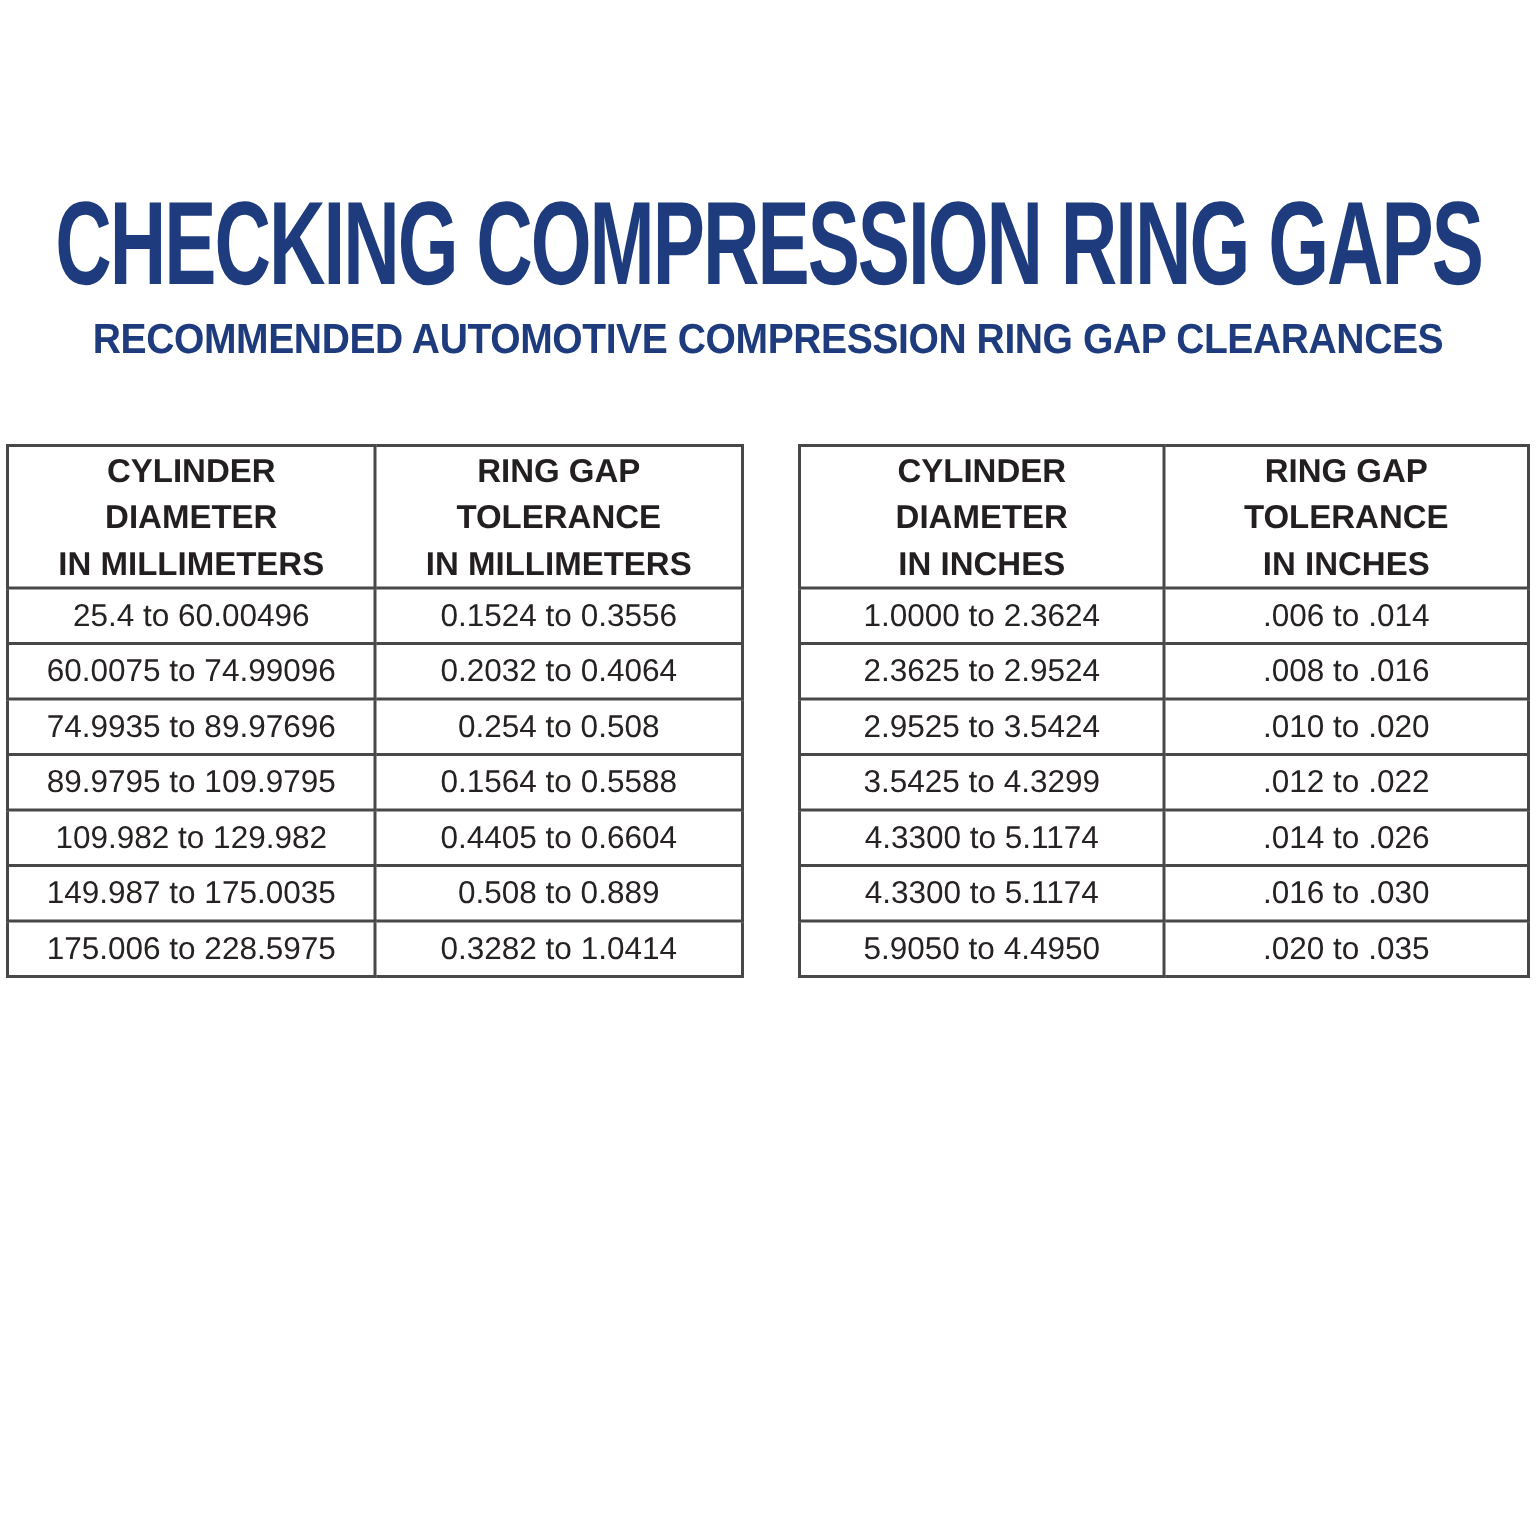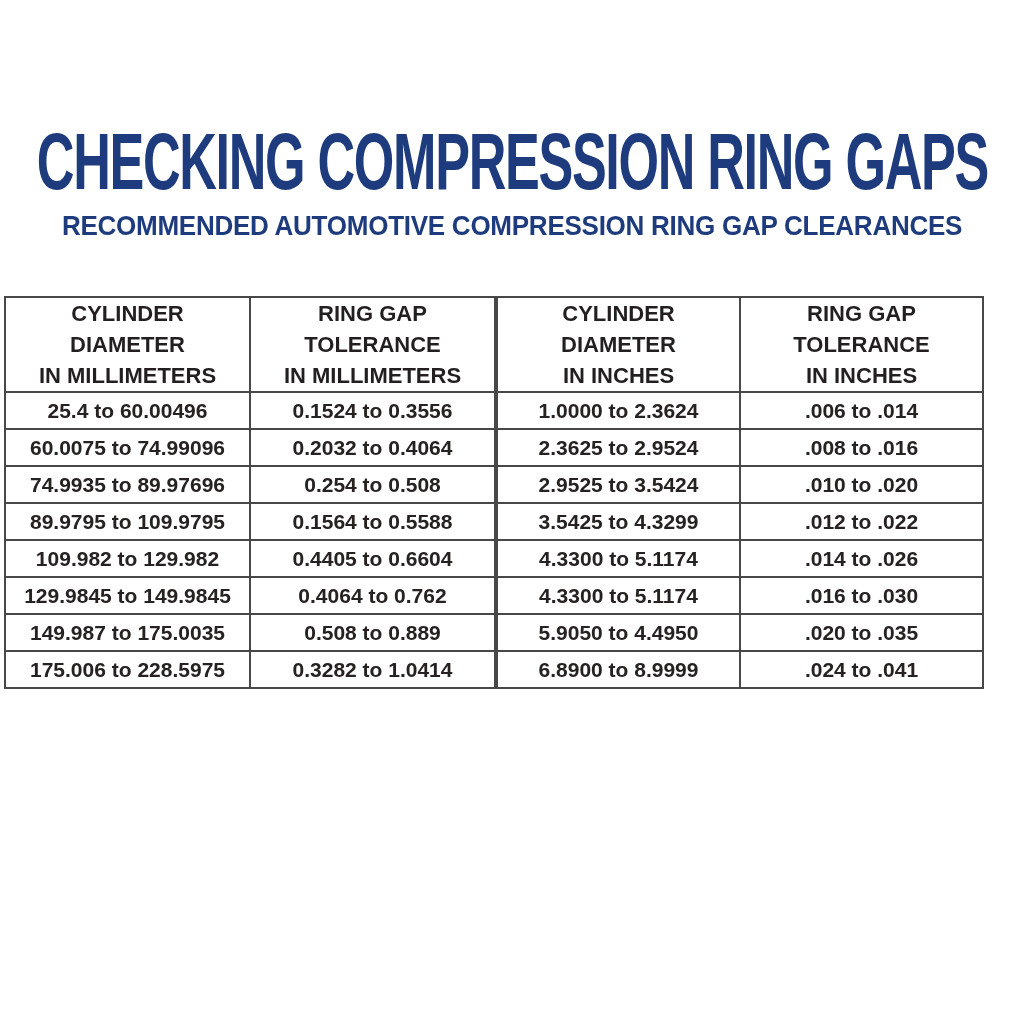--- a/index.html
+++ b/index.html
@@ -45,21 +45,21 @@
     letter-spacing: -0.3px;
     white-space: nowrap;
     line-height: 36px;
     transform: scaleX(0.93);
     transform-origin: 50% 50%;
   }
   .tables-row {
     margin-top: 52px;
     padding: 0 4px;
     display: flex;
-    justify-content: flex-start;
+    justify-content: space-between;
   }
   table.spec-table {
     border-collapse: collapse;
     table-layout: fixed;
     background: #ffffff;
   }
   table.spec-table.mm   { width: 492px; }
   table.spec-table.inch { width: 488px; }
   .spec-table th, .spec-table td {
     border: 2px solid #484848;
@@ -73,21 +73,21 @@
     height: 92px;
     font-size: 22px;
     font-weight: bold;
     color: #231f20;
     line-height: 31px;
   }
   .spec-table th span { display: block; }
   .spec-table td {
     height: 35px;
     font-size: 21px;
-    font-weight: bold;
+    font-weight: normal;
     color: #262221;
   }
 </style>
 </head>
 <body>
 
 <div class="title-wrap">
   <div class="page-title">CHECKING COMPRESSION RING GAPS</div>
 </div>
 
@@ -125,24 +125,20 @@
         <td>74.9935 to 89.97696</td>
         <td>0.254 to 0.508</td>
       </tr>
       <tr>
         <td>89.9795 to 109.9795</td>
         <td>0.1564 to 0.5588</td>
       </tr>
       <tr>
         <td>109.982 to 129.982</td>
         <td>0.4405 to 0.6604</td>
-      </tr>
-      <tr>
-        <td>129.9845 to 149.9845</td>
-        <td>0.4064 to 0.762</td>
       </tr>
       <tr>
         <td>149.987 to 175.0035</td>
         <td>0.508 to 0.889</td>
       </tr>
       <tr>
         <td>175.006 to 228.5975</td>
         <td>0.3282 to 1.0414</td>
       </tr>
     </tbody>
@@ -185,20 +181,16 @@
         <td>.014 to .026</td>
       </tr>
       <tr>
         <td>4.3300 to 5.1174</td>
         <td>.016 to .030</td>
       </tr>
       <tr>
         <td>5.9050 to 4.4950</td>
         <td>.020 to .035</td>
       </tr>
-      <tr>
-        <td>6.8900 to 8.9999</td>
-        <td>.024 to .041</td>
-      </tr>
     </tbody>
   </table>
 
 </div>
 
 </body></html>

